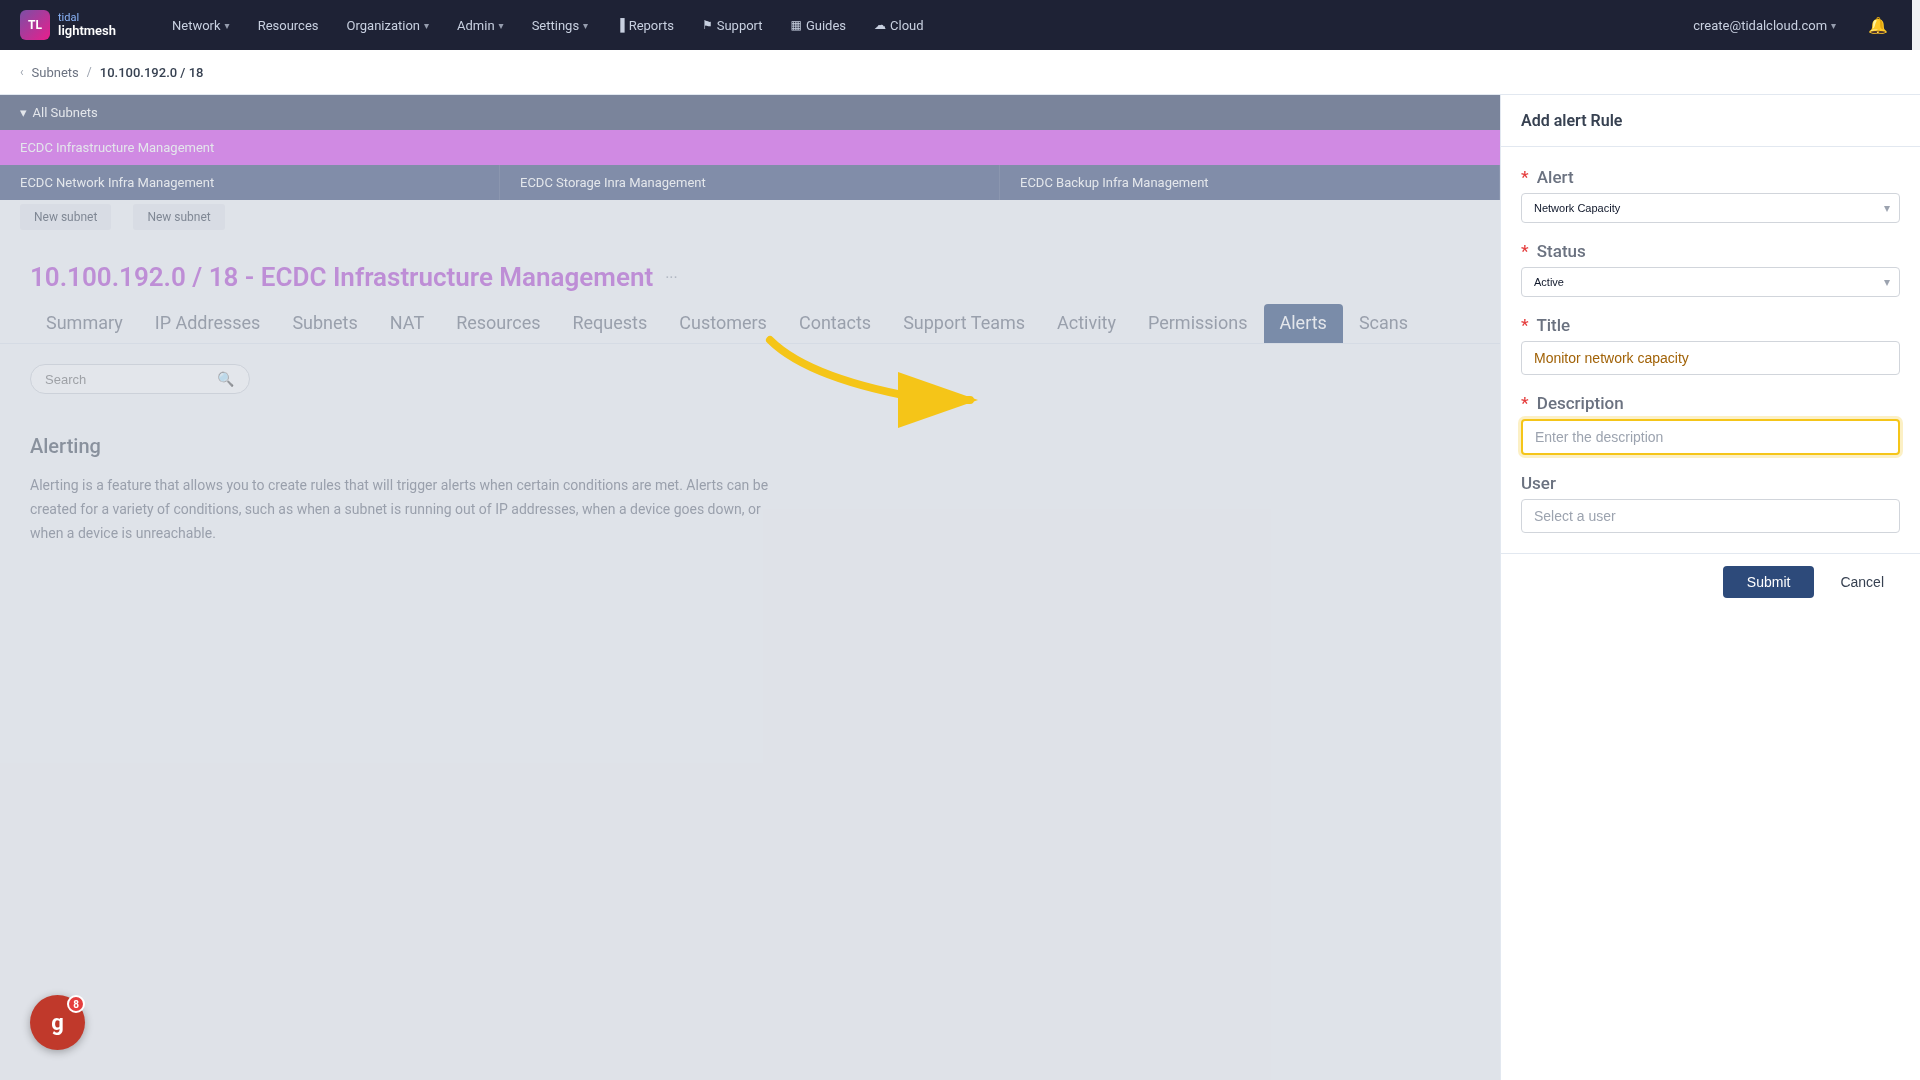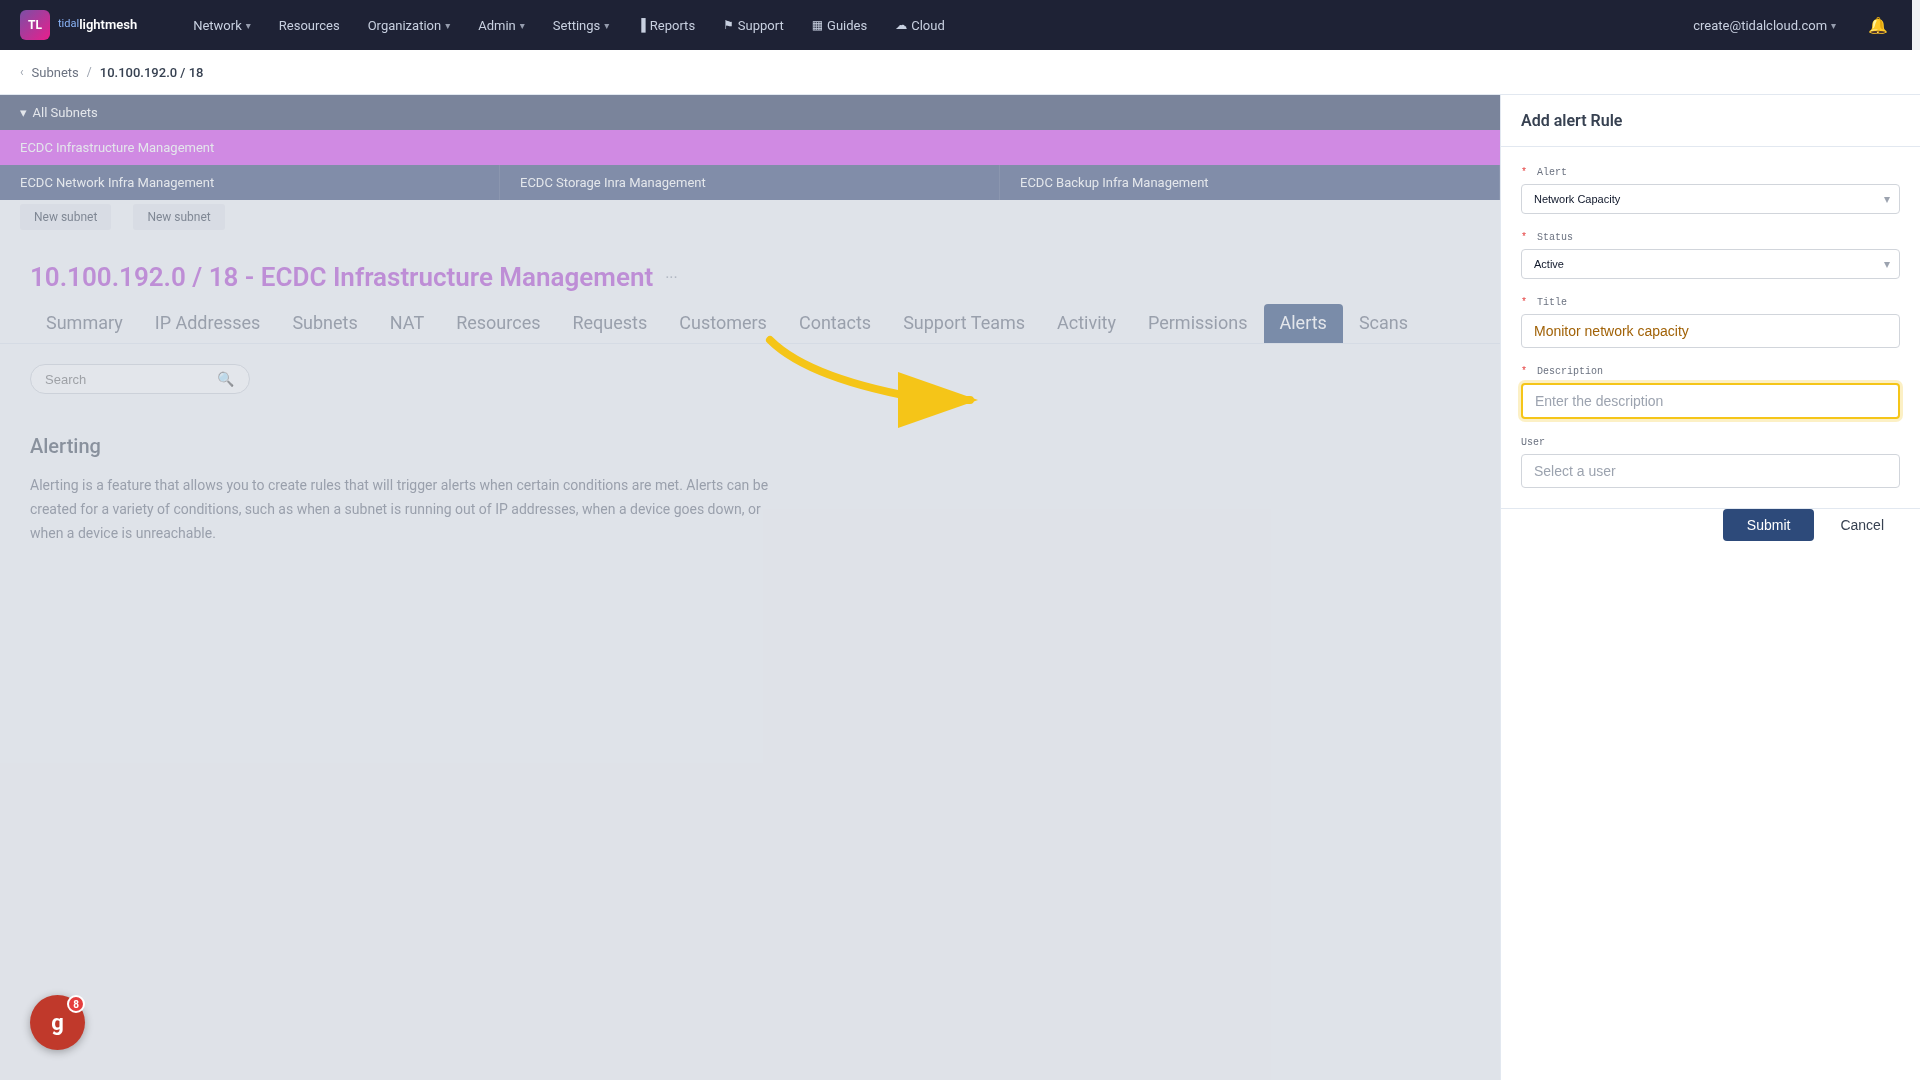--- a/index.html
+++ b/index.html
@@ -31,21 +31,21 @@
       gap: 8px;
     }
     .logo-icon {
       width: 30px; height: 30px;
       background: linear-gradient(135deg, #7b4fa6, #e91e8c);
       border-radius: 6px;
       display: flex; align-items: center; justify-content: center;
       color: white; font-size: 12px; font-weight: bold;
     }
     .logo-text {
-      display: flex; 
+      display: flex; flex-direction: column;
       line-height: 1.1;
     }
     .logo-text span:first-child { color: #8ab4f8; font-size: 11px; }
     .logo-text span:last-child { color: #fff; font-size: 13px; font-weight: 600; }
     .nav-items {
       display: flex;
       align-items: center;
       gap: 4px;
       flex: 1;
       margin-left: 20px;
@@ -282,24 +282,23 @@
       display: flex;
       flex-direction: column;
       gap: 18px;
     }
     .form-group {
       display: flex;
       flex-direction: column;
       gap: 6px;
     }
     .form-label {
-      font-size: 10px;
+      font-size: 17px;
       color: #6b7280;
       font-weight: 500;
-      font-family: Liberation Mono, monospace;
     }
     .form-label .required {
       color: #e53e3e;
       margin-right: 4px;
     }
     .form-select-wrap {
       position: relative;
     }
     .form-select-wrap select {
       width: 100%;
@@ -331,21 +330,21 @@
       color: #a16207;
       outline: none;
     }
     .form-input.highlighted {
       border: 2px solid #f5c518;
       box-shadow: 0 0 0 3px rgba(245, 197, 24, 0.25);
     }
     .form-input::placeholder { color: #9ca3af; }
 
     .panel-footer {
-      padding: 0 20px;
+      padding: 12px 20px;
       display: flex;
       justify-content: flex-end;
       gap: 10px;
       border-top: 1px solid #e2e8f0;
     }
     .btn-submit {
       background: #2d4a7a;
       color: #fff;
       border: none;
       padding: 8px 24px;

